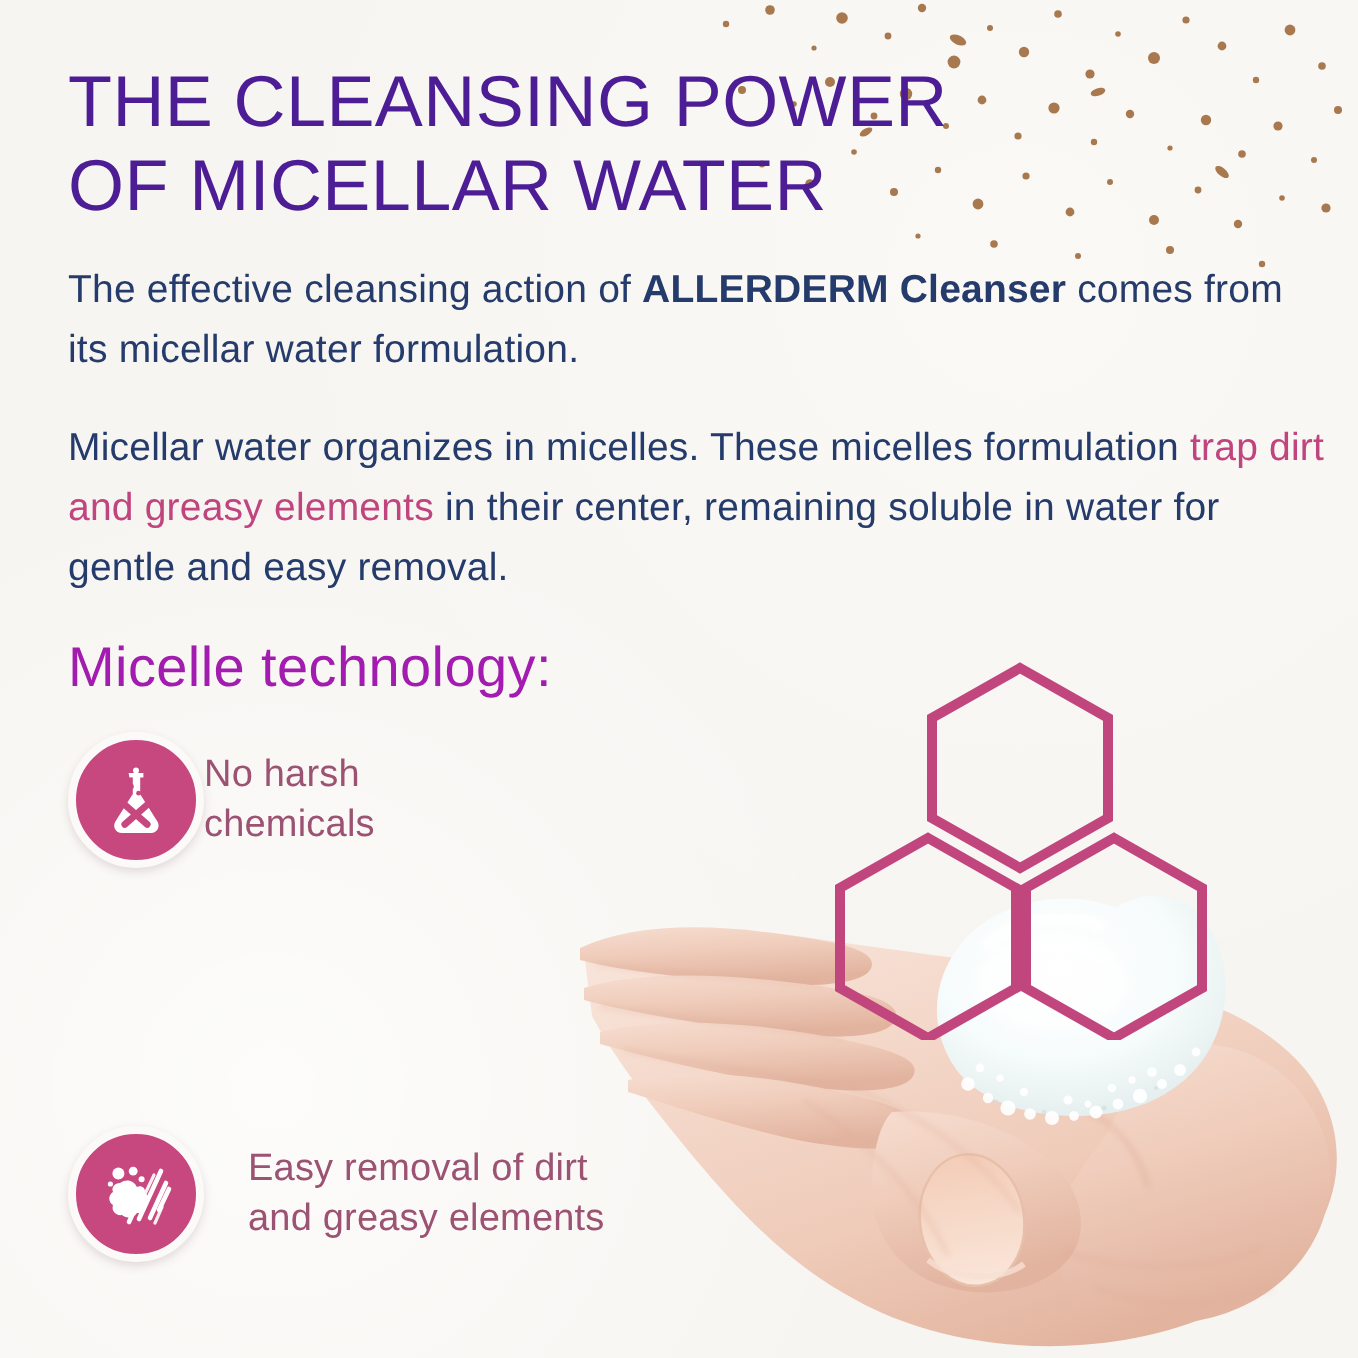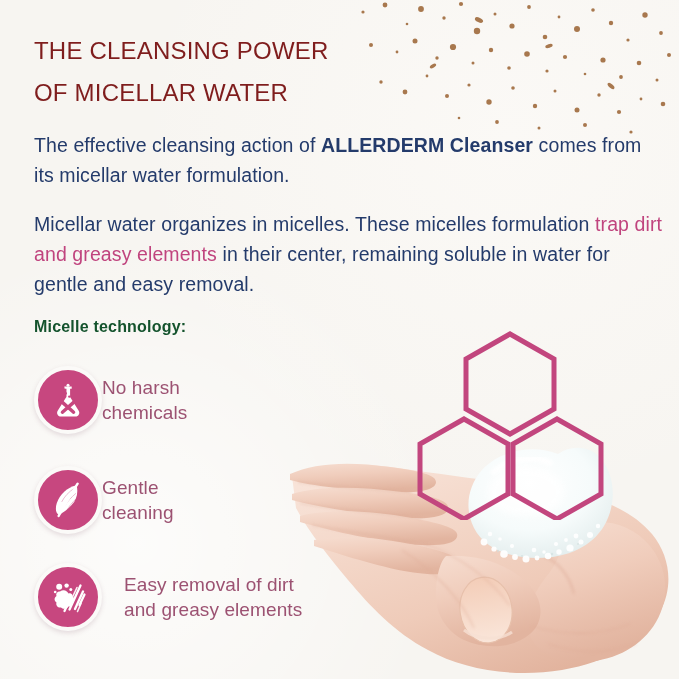--- a/index.html
+++ b/index.html
@@ -24,41 +24,41 @@
 
   
   .photo{position:absolute;left:286px;top:430px;width:393px;height:249px;}
 
   
   .hexes{position:absolute;left:400px;top:330px;width:279px;height:190px;}
 
   
   .title{
     position:absolute;left:34px;top:30px;
-    color:#7f1d1d;
-    font-size:24px;line-height:42px;
+    color:#4c1d95;
+    font-size:36px;line-height:42px;
     font-weight:400;letter-spacing:.2px;
     white-space:pre-line;
   }
   
   .para{
     position:absolute;left:34px;
     color:#243b6b;
     font-size:19.5px;line-height:30px;
     letter-spacing:.1px;
   }
   .para1{top:130px;width:630px;}
   .para2{top:209px;width:630px;}
   .b{font-weight:700;}
   .hl{color:#c0447e;}
 
   
   .sec-title{
     position:absolute;left:34px;top:318px;
-    color:#14532d;font-size:16px;font-weight:700;
+    color:#a21caf;font-size:28px;font-weight:400;
     letter-spacing:.2px;
   }
 
   
   .feature{position:absolute;left:34px;display:flex;align-items:center;}
   .f1{top:366px;}
   .f2{top:466px;}
   .f3{top:563px;}
   .badge{
     width:68px;height:68px;border-radius:50%;
@@ -290,42 +290,20 @@
         <g stroke="#c7477f" stroke-width="3.4" stroke-linecap="round">
           <line x1="15.4" y1="23.4" x2="26.6" y2="33.2"></line>
           <line x1="26.6" y1="23.4" x2="15.4" y2="33.2"></line>
         </g>
       </svg>
     </div>
     <div class="f-label">No harsh
 chemicals</div>
   </div>
 
-  <div class="feature f2">
-    <div class="badge">
-      <svg width="42" height="42" viewBox="0 0 42 42">
-        <g transform="rotate(-8 21 21)">
-
-          <path d="M31.5,7.5 C22,8.5 13.5,14 9.5,22.5 C6.5,29 7.5,33 10,34.5
-                   C14,33 19,30.5 24,26.5 C29.5,22 32.5,15 31.5,7.5 Z" fill="#ffffff"></path>
-
-          <g stroke="#c7477f" stroke-width="0.9" opacity=".38" fill="none">
-            <path d="M28.5,10.5 C23,13 18,17 14.5,22"></path>
-            <path d="M29.8,15.5 C25,18.5 20,22.5 16.5,27"></path>
-            <path d="M29,21 C25,24 21,27.5 18.5,31"></path>
-            <path d="M25.5,25.5 C22,28 19,30.5 16.5,33.5"></path>
-          </g>
-
-          <path d="M32.8,6.2 C26,14.5 18,24 9.5,35.5" stroke="#ffffff" stroke-width="2.4" stroke-linecap="round" fill="none"></path>
-        </g>
-      </svg>
-    </div>
-    <div class="f-label">Gentle
-cleaning</div>
-  </div>
 
   <div class="feature f3">
     <div class="badge">
       <svg width="44" height="44" viewBox="0 0 44 44">
 
         <path d="M14,16.5 C17.5,14 21,15.5 22.5,18.5 C24.5,17.5 27,19 26.5,21.5
                  C28.5,22.5 28.5,25.5 26.5,26.8 C27.5,29.5 25.5,32 22.5,31.5
                  C21,34 17,34.5 15,32.5 C12,33 9.5,30.5 10.5,27.5
                  C8,26 8,22.5 10.5,21 C9.5,18.5 11.5,16.5 14,16.5 Z" fill="#ffffff"></path>
 

